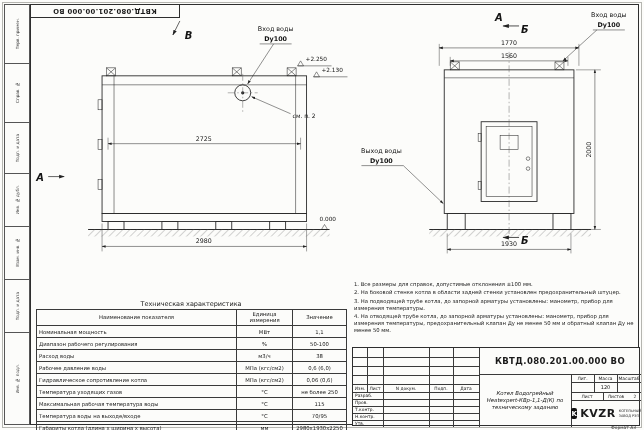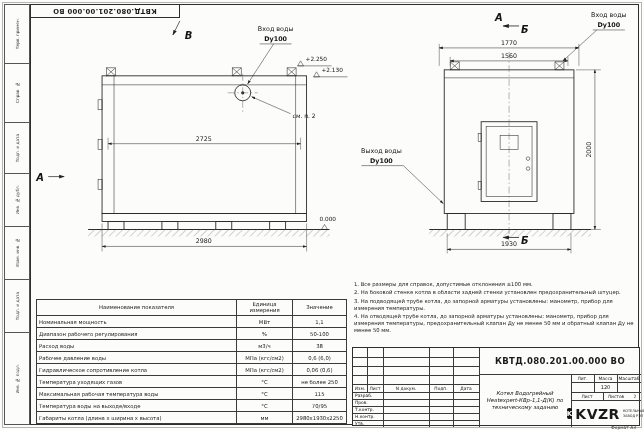--- a/index.html
+++ b/index.html
@@ -38,21 +38,21 @@
   .tblock { position:absolute; left:352px; top:347px; width:288px; height:79px; border:1.4px solid #2e2e2e; box-sizing:border-box; background:#fcfcfa; }
   .vline,.hline { position:absolute; background:#3a3a3a; }
   .vline { width:1px; }
   .hline { height:1px; }
   .tb-txt { position:absolute; font-size:4.4px; display:flex; align-items:center; justify-content:center; overflow:hidden; white-space:nowrap; }
   .tb-left { justify-content:flex-start; padding-left:2px; }
   .docnum { position:absolute; left:126px; top:0; width:162px; height:26px; display:flex; align-items:center; justify-content:center; font-size:8.5px; font-weight:bold; letter-spacing:0.4px; }
   .product { position:absolute; left:126px; top:26px; width:92px; height:53px; display:flex; flex-direction:column; align-items:center; justify-content:center; font-size:5.4px; text-align:center; line-height:1.25; font-style:italic; }
   .logo-cell { position:absolute; left:218px; top:52px; width:70px; height:27px; display:flex; align-items:center; justify-content:center; gap:3px; }
   .logo-square { width:11px; height:11px; background:#111; color:#fff; font-size:7px; font-weight:bold; display:flex; align-items:center; justify-content:center; border-radius:2px; }
-  .logo-name { font-size:14px; font-weight:bold; letter-spacing:0.5px; }
+  .logo-name { font-size:11px; font-weight:bold; letter-spacing:0.5px; }
   .logo-sub { font-size:3.4px; line-height:1.2; color:#222; }
   .format-label { position:absolute; right:8px; top:425px; font-size:4.4px; color:#333; }
 </style>
 </head>
 <body>
 
 <div class="sheet">
   <div class="outer-border"></div>
   <div class="main-frame"></div>
 
@@ -239,20 +239,21 @@
       <line x1="568" y1="26" x2="534" y2="57" stroke="#222" stroke-width="0.5" marker-end="url(#arr)"></line>
 
       <text class="lbl" x="352" y="149">Выход воды</text>
       <text class="lbl-b" x="352" y="159">Dy100</text>
       <line x1="332" y1="162" x2="374" y2="162" stroke="#222" stroke-width="0.5"></line>
       <line x1="374" y1="162" x2="414" y2="200" stroke="#222" stroke-width="0.5" marker-end="url(#arr)"></line>
     </g>
   </svg>
 
   <div class="tech-wrap">
+    <div class="tech-title">Техническая характеристика</div>
     <table class="tech">
       <colgroup>
           <col style="width:200px">
           <col style="width:56px">
           <col style="width:54px">
         </colgroup>
       <tbody>
           <tr class="hdr">
         <td>Наименование показателя</td>
         <td>Единица измерения</td>

